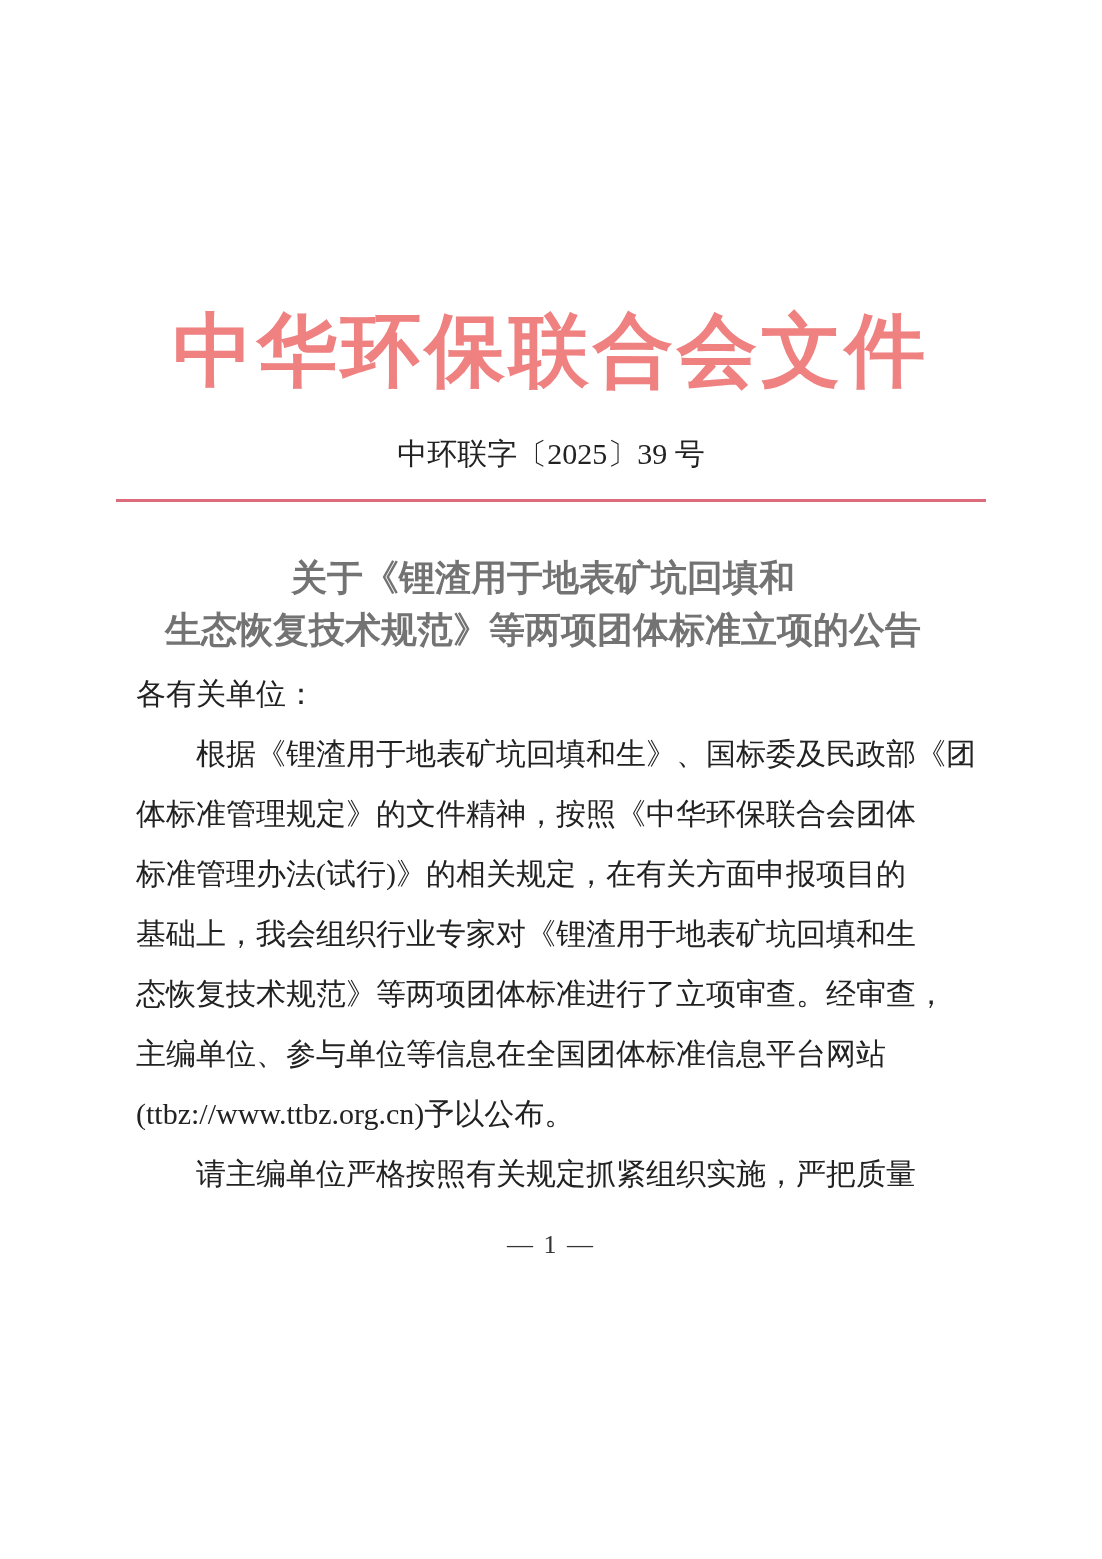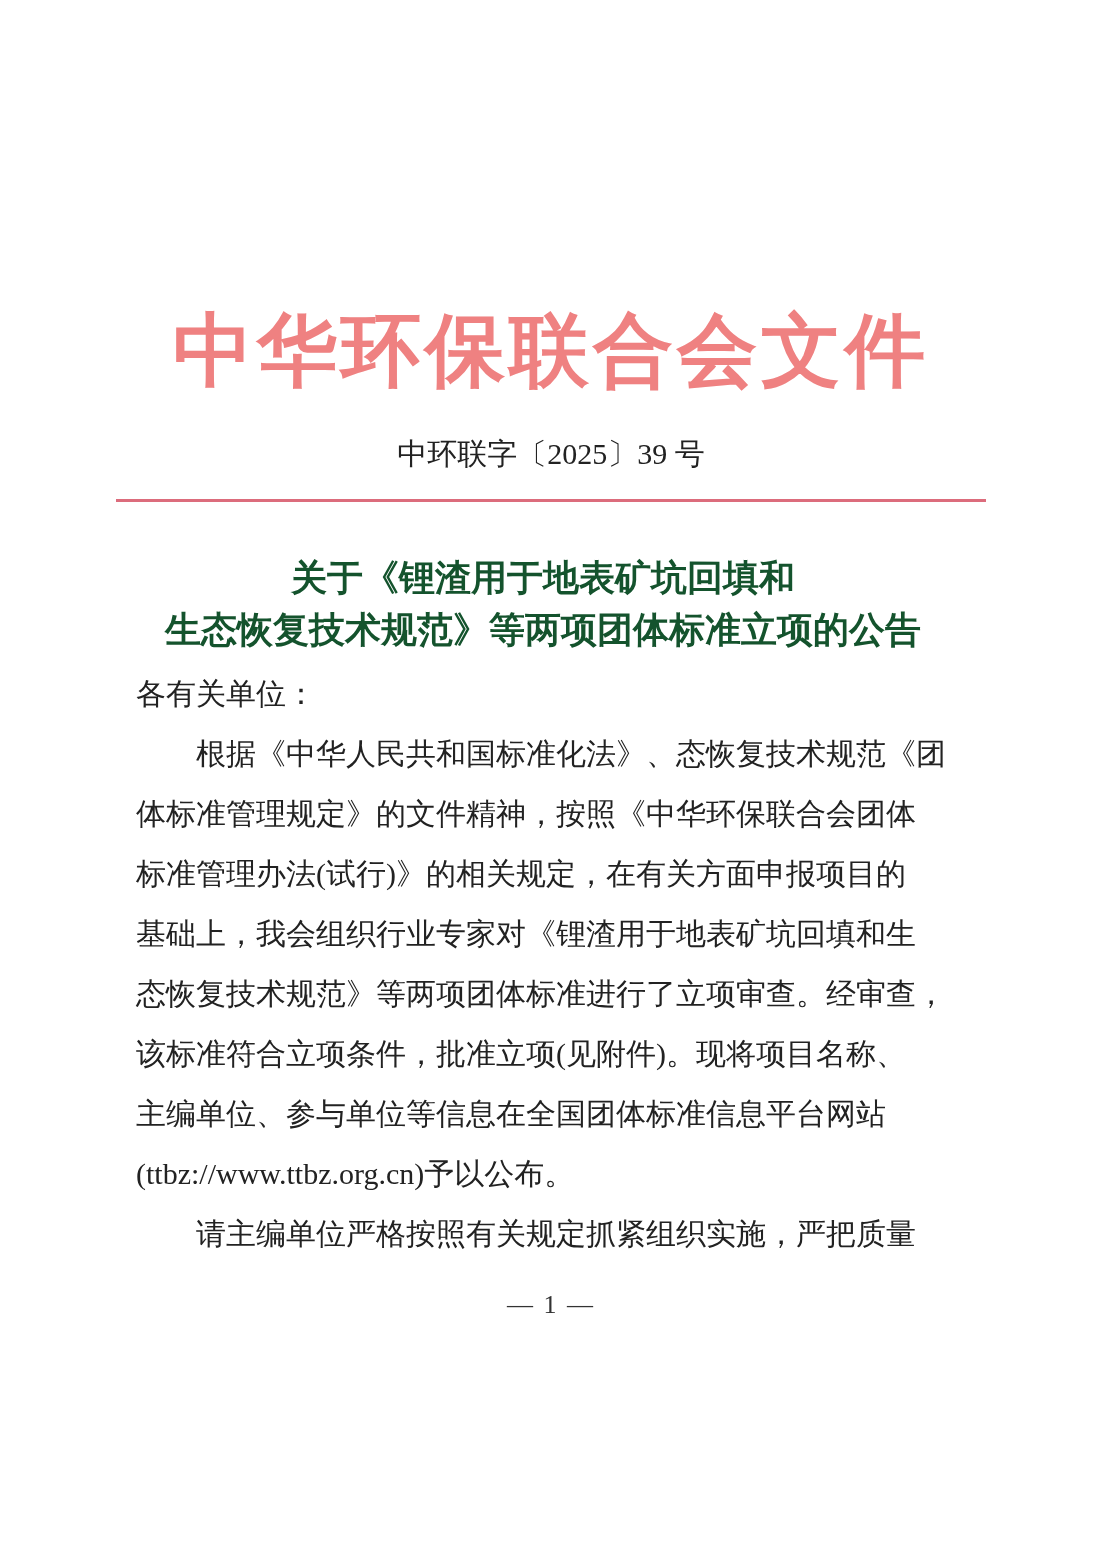--- a/index.html
+++ b/index.html
@@ -40,21 +40,21 @@
     height: 3px;
     margin: 27px auto 0 auto;
     background: #dc6c7c;
   }
   .heading {
     margin: 50px 16px 0 0;
     text-align: center;
     font-size: 36px;
     line-height: 52px;
     font-weight: 700;
-    color: #14532d;
+    color: #737373;
   }
   .heading .hline { display: block; }
   .body-block {
     margin: 8px auto 0 auto;
     width: 830px;
     font-size: 30px;
     color: #222222;
   }
   .bline {
     display: block;
@@ -85,26 +85,25 @@
   <div class="red-rule"></div>
 
   <h1 class="heading">
     <span class="hline">关于《锂渣用于地表矿坑回填和</span>
     <span class="hline">生态恢复技术规范》等两项团体标准立项的公告</span>
   </h1>
 
   <div class="body-block">
     <div class="bline">各有关单位：</div>
 
-    <div class="bline indent">根据《中华人民共和国标准化法》、态恢复技术规范《团</div>
+    <div class="bline indent">根据《锂渣用于地表矿坑回填和生》、国标委及民政部《团</div>
     <div class="bline">体标准管理规定》的文件精神，按照《中华环保联合会团体</div>
     <div class="bline">标准管理办法(试行)》的相关规定，在有关方面申报项目的</div>
     <div class="bline">基础上，我会组织行业专家对《锂渣用于地表矿坑回填和生</div>
     <div class="bline">态恢复技术规范》等两项团体标准进行了立项审查。经审查，</div>
-    <div class="bline">该标准符合立项条件，批准立项(见附件)。现将项目名称、</div>
     <div class="bline">主编单位、参与单位等信息在全国团体标准信息平台网站</div>
     <div class="bline">(ttbz://www.ttbz.org.cn)予以公布。</div>
 
     <div class="bline indent">请主编单位严格按照有关规定抓紧组织实施，严把质量</div>
   </div>
 
   <div class="page-number">— 1 —</div>
 
 </div>
 

